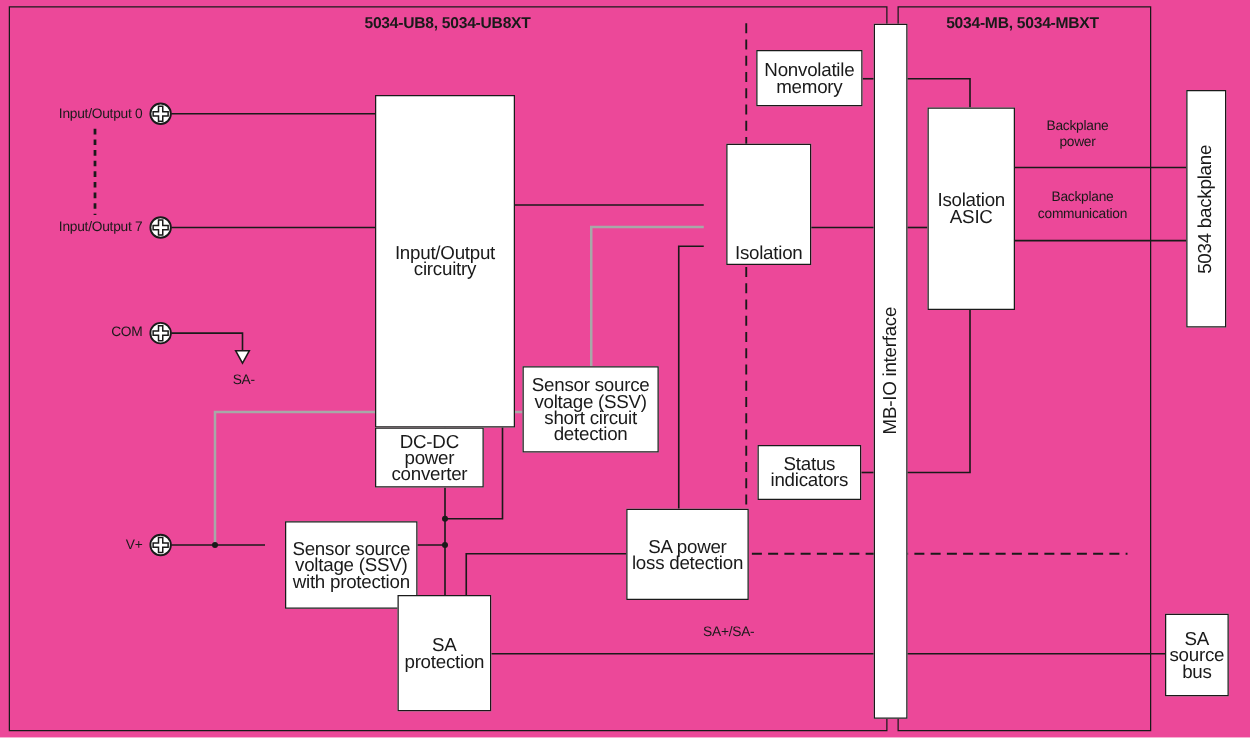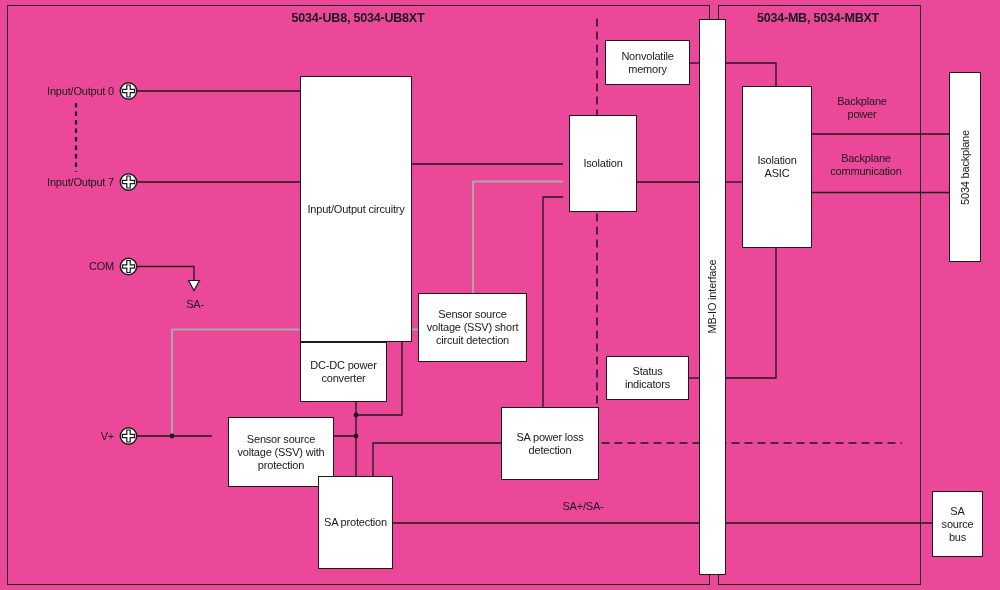--- a/index.html
+++ b/index.html
@@ -2,21 +2,21 @@
 <html><head>
 <meta charset="utf-8">
 <style>
   html,body{margin:0;padding:0;background:#fff;}
   #stage{position:relative;width:1000px;height:590px;background:#ec4899;
          font-family:"Liberation Sans",sans-serif;color:#1a1a1a;overflow:hidden;padding-left:16px;}
   .module{position:absolute;border:1.5px solid #1a1a1a;background:transparent;z-index:0;}
   #wires{position:absolute;left:0;top:0;z-index:1;}
   .box{position:absolute;background:#fff;border:1.3px solid #1a1a1a;z-index:2;
        display:flex;align-items:center;justify-content:center;text-align:center;
-       font-size:11px;line-height:13px;letter-spacing:-0.2px;padding:2px;box-sizing:border-box;}
+       font-size:15px;line-height:13px;letter-spacing:-0.2px;padding:2px;box-sizing:border-box;}
   .bar{z-index:3;}
   .vtext{transform:rotate(-90deg);white-space:nowrap;}
   .lbl{position:absolute;font-size:11px;line-height:13px;letter-spacing:-0.2px;z-index:4;}
   .lbl.center{text-align:center;}
   .lbl.right{text-align:right;}
   .title{position:absolute;font-size:12.5px;font-weight:bold;letter-spacing:-0.2px;
          text-align:center;z-index:4;}
 </style>
 </head>
 <body>
@@ -98,36 +98,36 @@
   <div class="lbl right" style="left:24px;top:430px;width:90px;">V+</div>
 
   <div class="lbl center" style="left:177px;top:298px;width:36px;">SA-</div>
   <div class="lbl center" style="left:551px;top:500px;width:64px;">SA+/SA-</div>
   <div class="lbl center" style="left:830px;top:95px;width:64px;">Backplane power</div>
   <div class="lbl center" style="left:822px;top:152px;width:88px;">Backplane communication</div>
 
   <div class="box" style="left:300px;top:76px;width:112px;height:266px;">
     <span>Input/Output circuitry</span>
   </div>
-  <div class="box" style="left:569px;top:115px;width:68px;height:97px;">
+  <div class="box" style="left:581px;top:115px;width:68px;height:97px;align-items:flex-end;">
     <span>Isolation</span>
   </div>
   <div class="box" style="left:605px;top:40px;width:85px;height:45px;">
     <span>Nonvolatile memory</span>
   </div>
   <div class="box" style="left:742px;top:86px;width:70px;height:162px;">
     <span>Isolation ASIC</span>
   </div>
   <div class="box" style="left:606px;top:356px;width:83px;height:44px;">
     <span>Status indicators</span>
   </div>
   <div class="box" style="left:418px;top:293px;width:109px;height:69px;">
     <span>Sensor source voltage (SSV) short circuit detection</span>
   </div>
-  <div class="box" style="left:300px;top:342px;width:87px;height:60px;">
+  <div class="box" style="left:300px;top:342px;width:87px;height:48px;">
     <span>DC-DC power converter</span>
   </div>
   <div class="box" style="left:228px;top:401px;width:106px;height:70px;margin-top:16px;">
     <span>Sensor source voltage (SSV) with protection</span>
   </div>
   <div class="box" style="left:501px;top:407px;width:98px;height:73px;">
     <span>SA power loss detection</span>
   </div>
   <div class="box" style="left:318px;top:476px;width:75px;height:93px;">
     <span>SA protection</span>

